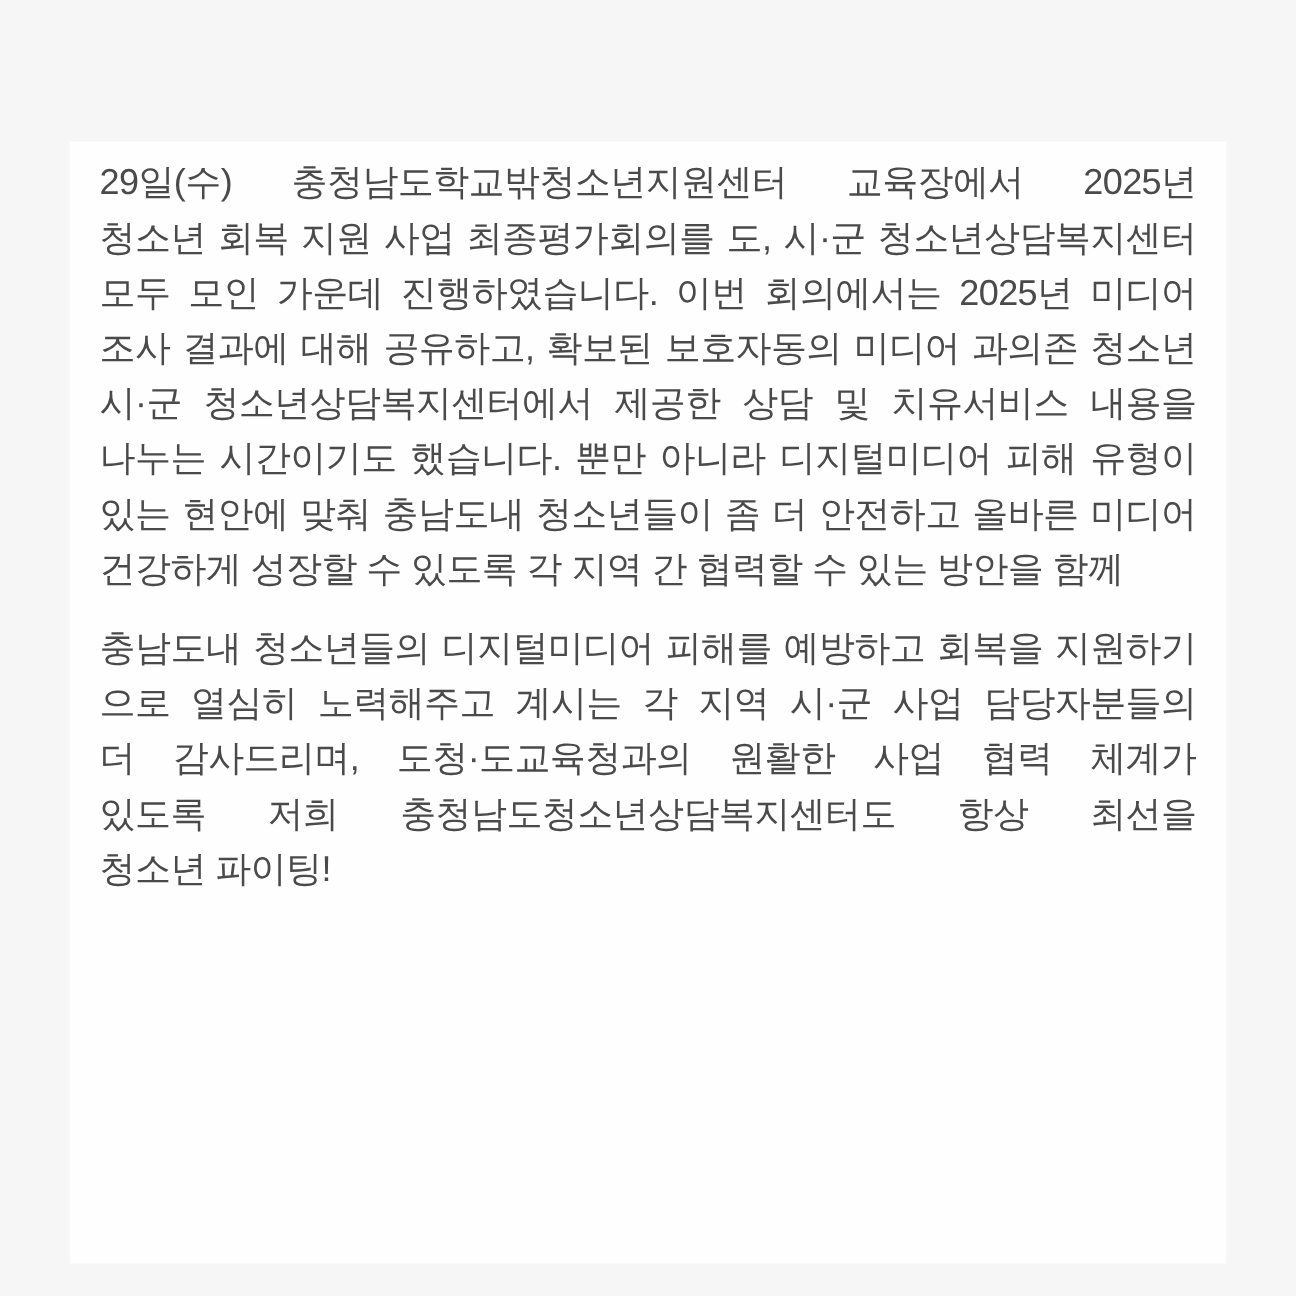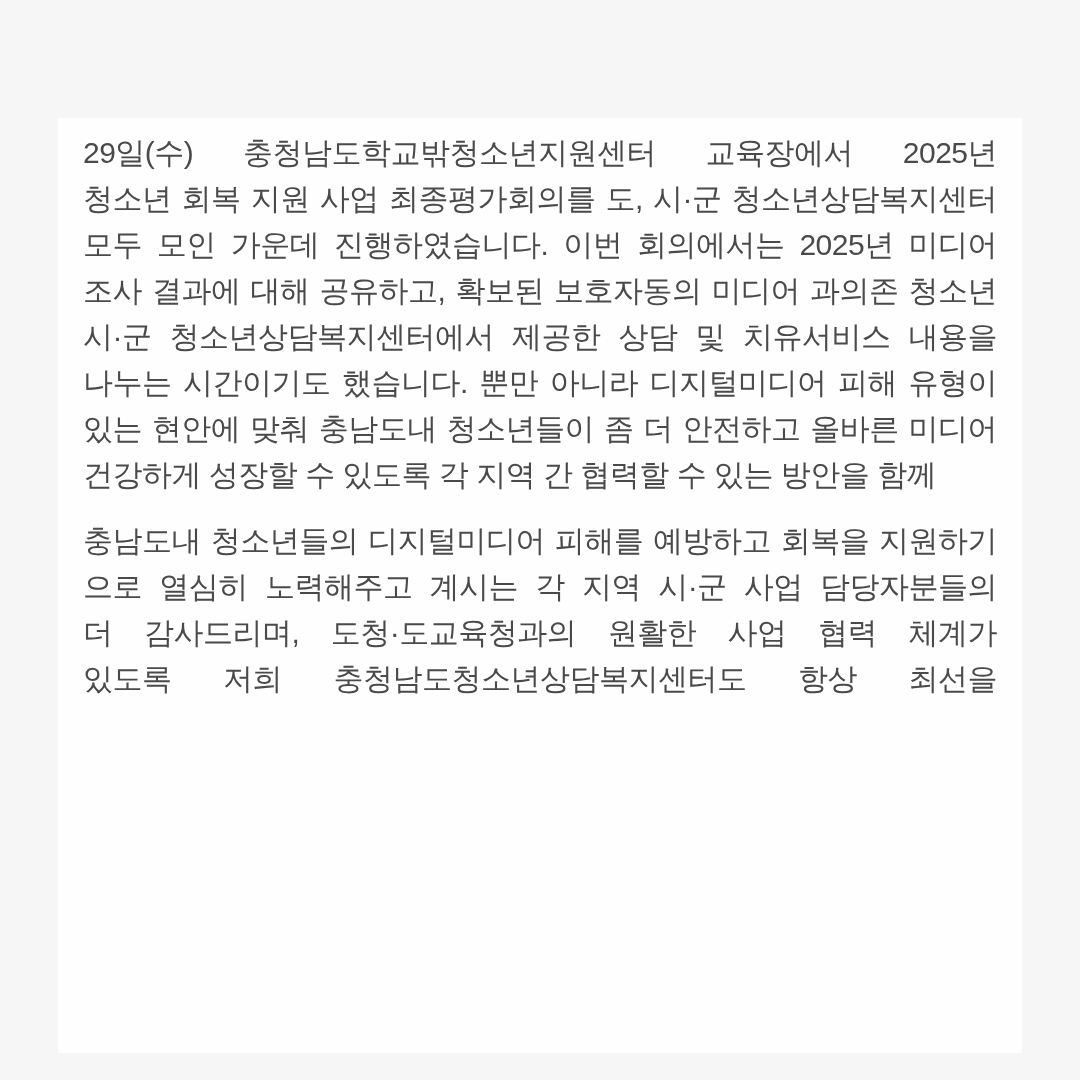--- a/index.html
+++ b/index.html
@@ -60,16 +60,17 @@
       <div class="line">나누는 시간이기도 했습니다. 뿐만 아니라 디지털미디어 피해 유형이 점점 다양화되고</div>
       <div class="line">있는 현안에 맞춰 충남도내 청소년들이 좀 더 안전하고 올바른 미디어 환경에서</div>
       <div class="line last">건강하게 성장할 수 있도록 각 지역 간 협력할 수 있는 방안을 함께 논의하였습니다.</div>
     </div>
 
     <div class="para">
       <div class="line">충남도내 청소년들의 디지털미디어 피해를 예방하고 회복을 지원하기 위해 다방면</div>
       <div class="line">으로 열심히 노력해주고 계시는 각 지역 시·군 사업 담당자분들의 노고에 다시 한 번</div>
       <div class="line">더 감사드리며, 도청·도교육청과의 원활한 사업 협력 체계가 지속적으로 유지될 수</div>
       <div class="line">있도록 저희 충청남도청소년상담복지센터도 항상 최선을 다하겠습니다. 충청남도</div>
+      <div class="line last">청소년 파이팅!</div>
     </div>
 
   </div>
 </div>
 
 </body></html>

